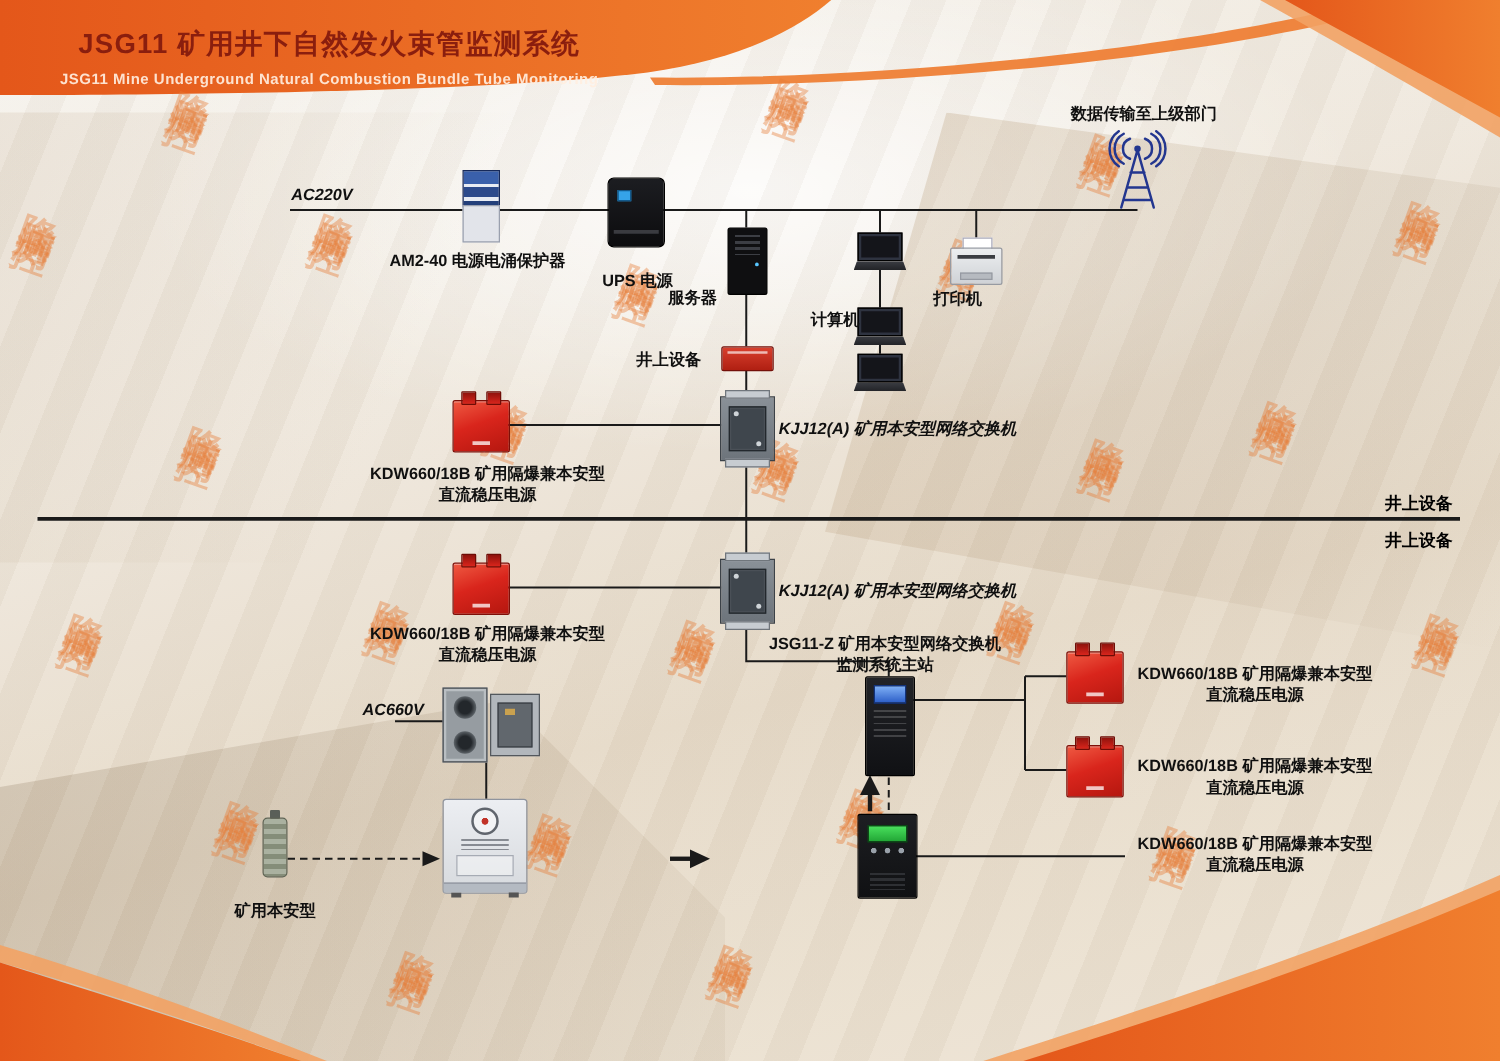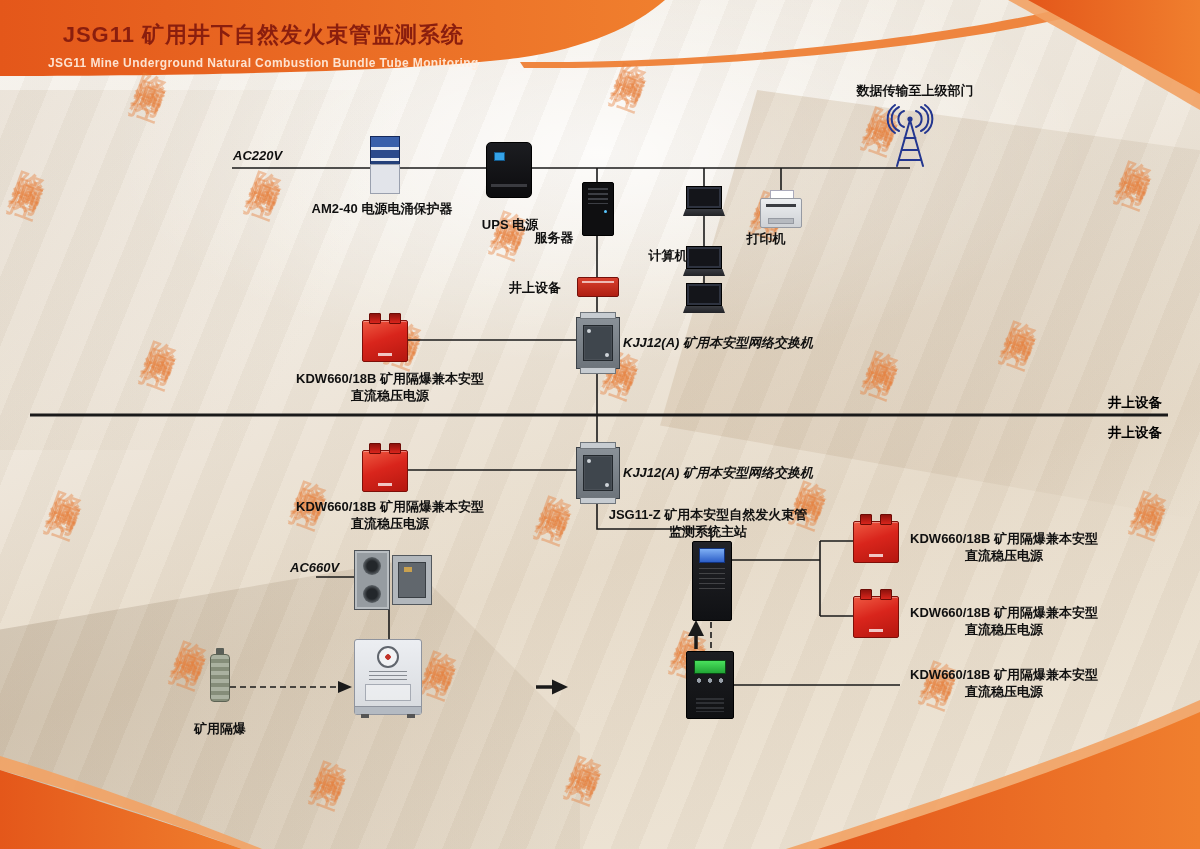--- a/index.html
+++ b/index.html
@@ -332,28 +332,28 @@
   </div>
   <div class="lbl" style="left:285px;top:498px;width:210px">
     <div>KDW660/18B 矿用隔爆兼本安型</div>
     <div>直流稳压电源</div>
   </div>
 
   <div class="zone" style="left:1082px;top:394px">井上设备</div>
   <div class="zone" style="left:1082px;top:424px">井上设备</div>
 
   <div class="lbl" style="left:603px;top:506px;width:210px">
-    <div>JSG11-Z 矿用本安型自然发火束管</div>
+    <div>JSG11-Z 矿用本安型网络交换机</div>
     <div>监测系统主站</div>
   </div>
 
   <div class="lbl nw" style="left:290px;top:559px">AC660V</div>
 
 
-  <div class="lbl" style="left:178px;top:720px;width:84px">矿用隔爆</div>
+  <div class="lbl" style="left:178px;top:720px;width:84px">矿用本安型</div>
 
 
 
   <div class="lbl" style="left:900px;top:530px;width:208px">
     <div>KDW660/18B 矿用隔爆兼本安型</div>
     <div>直流稳压电源</div>
   </div>
   <div class="lbl" style="left:900px;top:604px;width:208px">
     <div>KDW660/18B 矿用隔爆兼本安型</div>
     <div>直流稳压电源</div>

